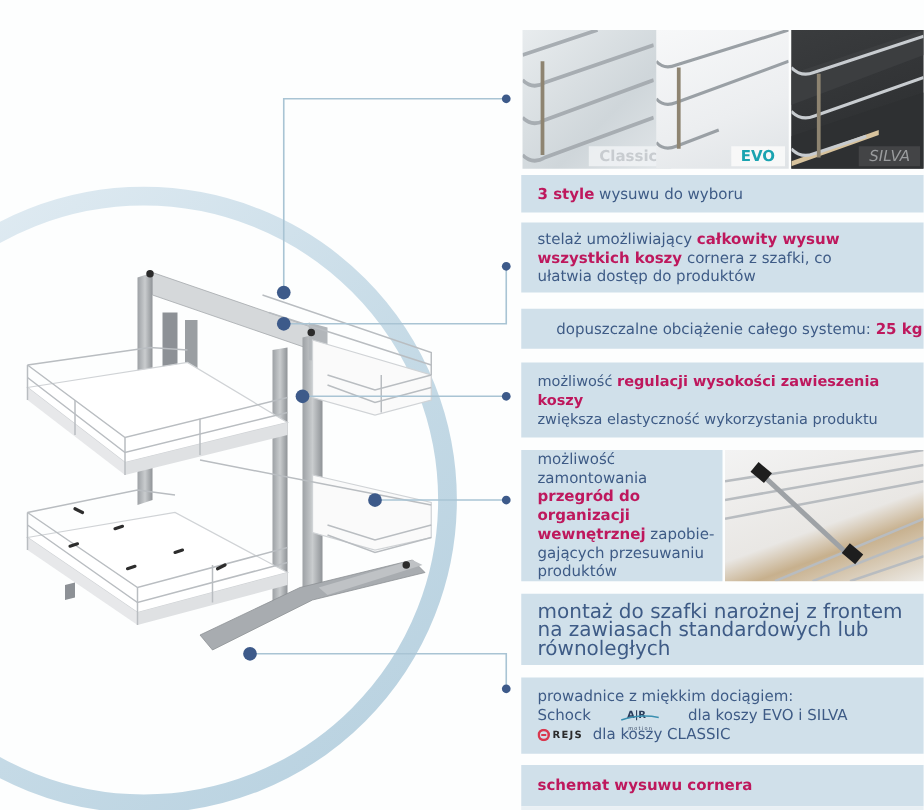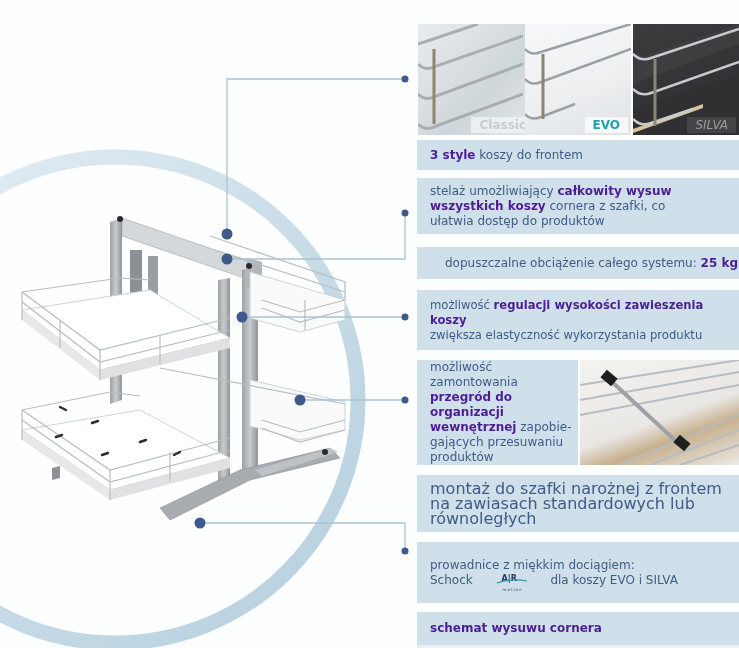--- a/index.html
+++ b/index.html
@@ -1,19 +1,19 @@
 <!DOCTYPE html>
 <html><head>
 <meta charset="utf-8">
 <style>
   html,body{margin:0;padding:0;}
   body{width:739px;height:648px;position:relative;overflow:hidden;background:#fdfefe;font-family:"DejaVu Sans","Liberation Sans",sans-serif;}
   #diagram{position:absolute;left:0;top:0;width:420px;height:648px;}
   .box{position:absolute;left:417px;width:322px;background:#d0e0ea;color:#3e5b86;font-size:12px;line-height:15px;box-sizing:border-box;padding:0 0 0 13px;display:flex;align-items:center;}
-  .box b{color:#4c1d95;font-weight:bold;}
+  .box b{color:#be185d;font-weight:bold;}
   .box .inner{white-space:normal;}
   .photo{position:absolute;top:24px;height:111px;overflow:hidden;}
   .photo .lbl{position:absolute;bottom:2px;right:3px;font-size:12px;font-weight:bold;padding:1px 8px;}
   .p-classic{left:418px;width:119px;background:linear-gradient(135deg,#e8ecee,#cfd6da 60%,#e3e7ea);}
   .p-evo{left:525px;width:106px;background:linear-gradient(160deg,#f7f8f9,#eceef0 60%,#dfe3e6);}
   .p-silva{left:633px;width:106px;background:linear-gradient(160deg,#3a3c3e,#2a2c2e);}
   .partition-img{position:absolute;left:580px;top:360px;width:159px;height:105px;background:linear-gradient(160deg,#f3f3f3,#e9e7e4 55%,#c7b08d 70%,#eceae6);overflow:hidden;}
   .bottom-strip{position:absolute;left:417px;top:645px;width:322px;height:3px;background:#e9f0f4;}
   .logo-air{display:inline-block;vertical-align:middle;width:34px;height:14px;position:relative;margin:0 18px;}
   .logo-rejs{display:inline-flex;align-items:center;vertical-align:middle;gap:2px;margin-right:4px;}
@@ -153,21 +153,21 @@
     <polygon points="0,105 70,80 70,84 0,109" fill="#d8c39d"></polygon>
     <g fill="none" stroke="#c8ccd0" stroke-width="2.5">
       <path d="M0,30 Q8,38 18,34 L106,5 M0,65 Q8,73 18,69 L106,38 M0,95 Q8,103 18,99 L60,85"></path>
     </g>
     <line x1="22" y1="35" x2="22" y2="102" stroke="#8e8471" stroke-width="3"></line>
   </svg>
   <span class="lbl" style="color:#9a9c9e;font-style:italic;font-weight:normal;background:rgba(70,72,74,0.85);">SILVA</span>
 </div>
 
 <div class="box" style="top:140px;height:30px;">
-  <div class="inner"><b>3 style</b><span> koszy do frontem</span></div>
+  <div class="inner"><b>3 style</b><span> wysuwu do wyboru</span></div>
 </div>
 
 <div class="box" style="top:178px;height:56px;padding-right:40px;">
   <div class="inner"><span>stelaż umożliwiający </span><b>całkowity wysuw wszystkich koszy</b><span> cornera z szafki, co ułatwia dostęp do produktów</span></div>
 </div>
 
 <div class="box" style="top:247px;height:32px;padding-left:28px;">
   <div class="inner"><span>dopuszczalne obciążenie całego systemu: </span><b>25 kg</b></div>
 </div>
 
@@ -205,19 +205,29 @@
       <span>Schock</span>
       <span class="logo-air">
         <span style="position:absolute;left:7px;top:-2px;font-size:8px;font-weight:bold;color:#2b3d5c;">A|R</span>
         <svg width="34" height="14" style="position:absolute;left:0;top:0;">
             <path d="M2,10 Q17,5 32,8" stroke="#3a8fb0" fill="none" stroke-width="1.2"></path>
           </svg>
         <span style="position:absolute;left:8px;top:9px;font-size:4px;color:#2b3d5c;letter-spacing:1px;">motion</span>
       </span>
       <span>dla koszy EVO i SILVA</span>
     </div>
+    <div>
+      <span class="logo-rejs">
+        <svg width="10" height="10">
+            <circle cx="5" cy="5" r="4" fill="none" stroke="#d9384f" stroke-width="2"></circle>
+            <line x1="3" y1="5" x2="7" y2="5" stroke="#d9384f" stroke-width="1.5"></line>
+          </svg>
+        <span style="font-size:8px;font-weight:bold;color:#2b2b2b;letter-spacing:1px;">REJS</span>
+      </span>
+      <span>dla koszy CLASSIC</span>
+    </div>
   </div>
 </div>
 
 <div class="box" style="top:612px;height:33px;align-items:center;">
   <div class="inner"><b>schemat wysuwu cornera</b></div>
 </div>
 <div class="bottom-strip"></div>
 
 </body></html>

